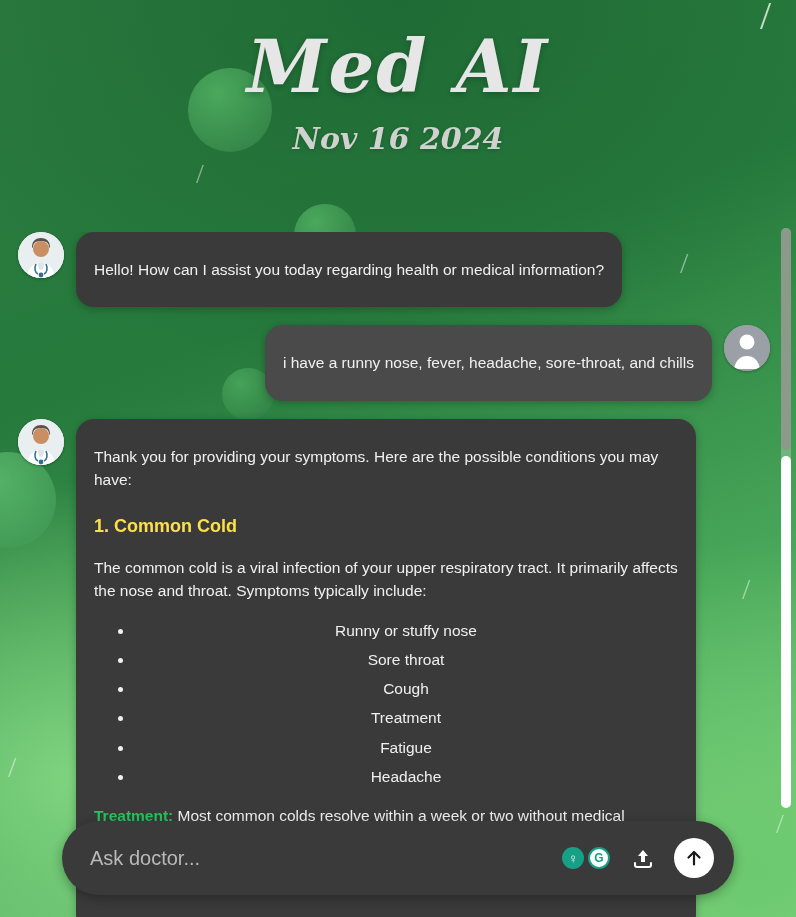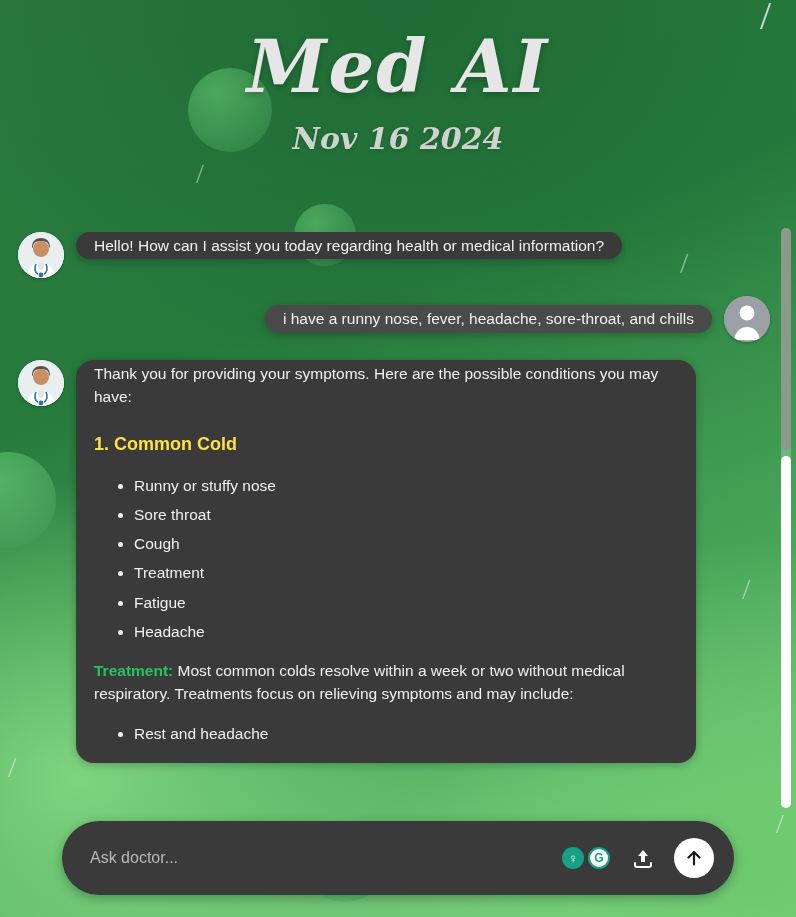--- a/index.html
+++ b/index.html
@@ -80,52 +80,52 @@
   .chat {
     position: absolute;
     left: 0; right: 0;
     top: 232px;
     bottom: 0;
     padding: 0 26px 0 18px;
     overflow: hidden;
     z-index: 2;
   }
   .msg-row { display: flex; align-items: flex-start; margin-bottom: 18px; }
-  .msg-row.user { justify-content: flex-end; align-items: center; }
+  .msg-row.user { justify-content: flex-end; }
   .avatar {
     width: 46px; height: 46px;
     border-radius: 50%;
     flex: 0 0 46px;
     overflow: hidden;
     background: #dfe6ea;
     display: flex; align-items: center; justify-content: center;
     box-shadow: 0 1px 3px rgba(0,0,0,.3);
   }
   .avatar.bot { margin-right: 12px; }
   .avatar.user { margin-left: 12px; background: #9aa0a6; }
   .bubble {
     background: #3a3a3a;
     color: #f0f0f0;
     border-radius: 18px;
-    padding: 2px 18px;
+    padding: 26px 18px;
     font-size: 15.5px;
     line-height: 1.5;
     max-width: 620px;
     box-shadow: 0 2px 8px rgba(0,0,0,.25);
   }
   .bubble.user { background: #4a4a4a; }
   .bubble.long { max-width: 620px; }
   .bubble h3 {
     font-size: 18px;
     margin: 22px 0 16px 0;
     color: #fde047;
   }
   .bubble p { margin: 0 0 16px 0; }
   .bubble p:last-child { margin-bottom: 0; }
-  .bubble ul { margin: 0 0 16px 0; padding-left: 40px; }
+  .bubble ul { margin: 0 0 16px 0; padding-left: 40px; text-align: center; }
   .bubble li { margin-bottom: 6px; }
   .bubble b { color: #22c55e; }
 
   
   .scroll-track {
     position: absolute;
     right: 5px;
     top: 228px;
     width: 10px;
     height: 580px;
@@ -162,21 +162,21 @@
     padding: 0 20px 0 26px;
     z-index: 6;
     box-shadow: 0 3px 12px rgba(0,0,0,.3);
   }
   .composer input {
     flex: 1;
     background: transparent;
     border: none;
     outline: none;
     color: #14b8a6;
-    font-size: 16px;
+    font-size: 20px;
     font-family: "Liberation Sans", sans-serif;
   }
   .composer input::placeholder { color: #b9b9b9; }
   .ext-icons { display: flex; align-items: center; gap: 4px; margin-right: 18px; }
   .ext-icon {
     width: 22px; height: 22px;
     border-radius: 50%;
     display: flex; align-items: center; justify-content: center;
     font-size: 13px; font-weight: bold;
     color: #ffffff;
@@ -258,20 +258,21 @@
           <path d="M9 46c1-10 6-15 14-15s13 5 14 15z" fill="#ffffff"></path>
           <path d="M20 31c0 4 1 7 3 7s3-3 3-7z" fill="#dfe4e7"></path>
           <path d="M18 32c-2 4-1 9 2 10" stroke="#2f6f8f" stroke-width="1.6" fill="none"></path>
           <path d="M28 32c2 4 1 9-2 10" stroke="#2f6f8f" stroke-width="1.6" fill="none"></path>
           <circle cx="23" cy="43" r="2.4" fill="#2f6f8f"></circle>
         </svg>
       </div>
       <div class="bubble long">
         <p>Thank you for providing your symptoms. Here are the possible conditions you may have:</p>
         <h3>1. Common Cold</h3>
+        <p>The common cold is a viral infection of your upper respiratory tract. It primarily affects the nose and throat. Symptoms typically include:</p>
         <ul>
           <li>Runny or stuffy nose</li>
           <li>Sore throat</li>
           <li>Cough</li>
           <li>Treatment</li>
           <li>Fatigue</li>
           <li>Headache</li>
         </ul>
         <p><b>Treatment:</b><span> Most common colds resolve within a week or two without medical respiratory. Treatments focus on relieving symptoms and may include:</span></p>
         <ul>

